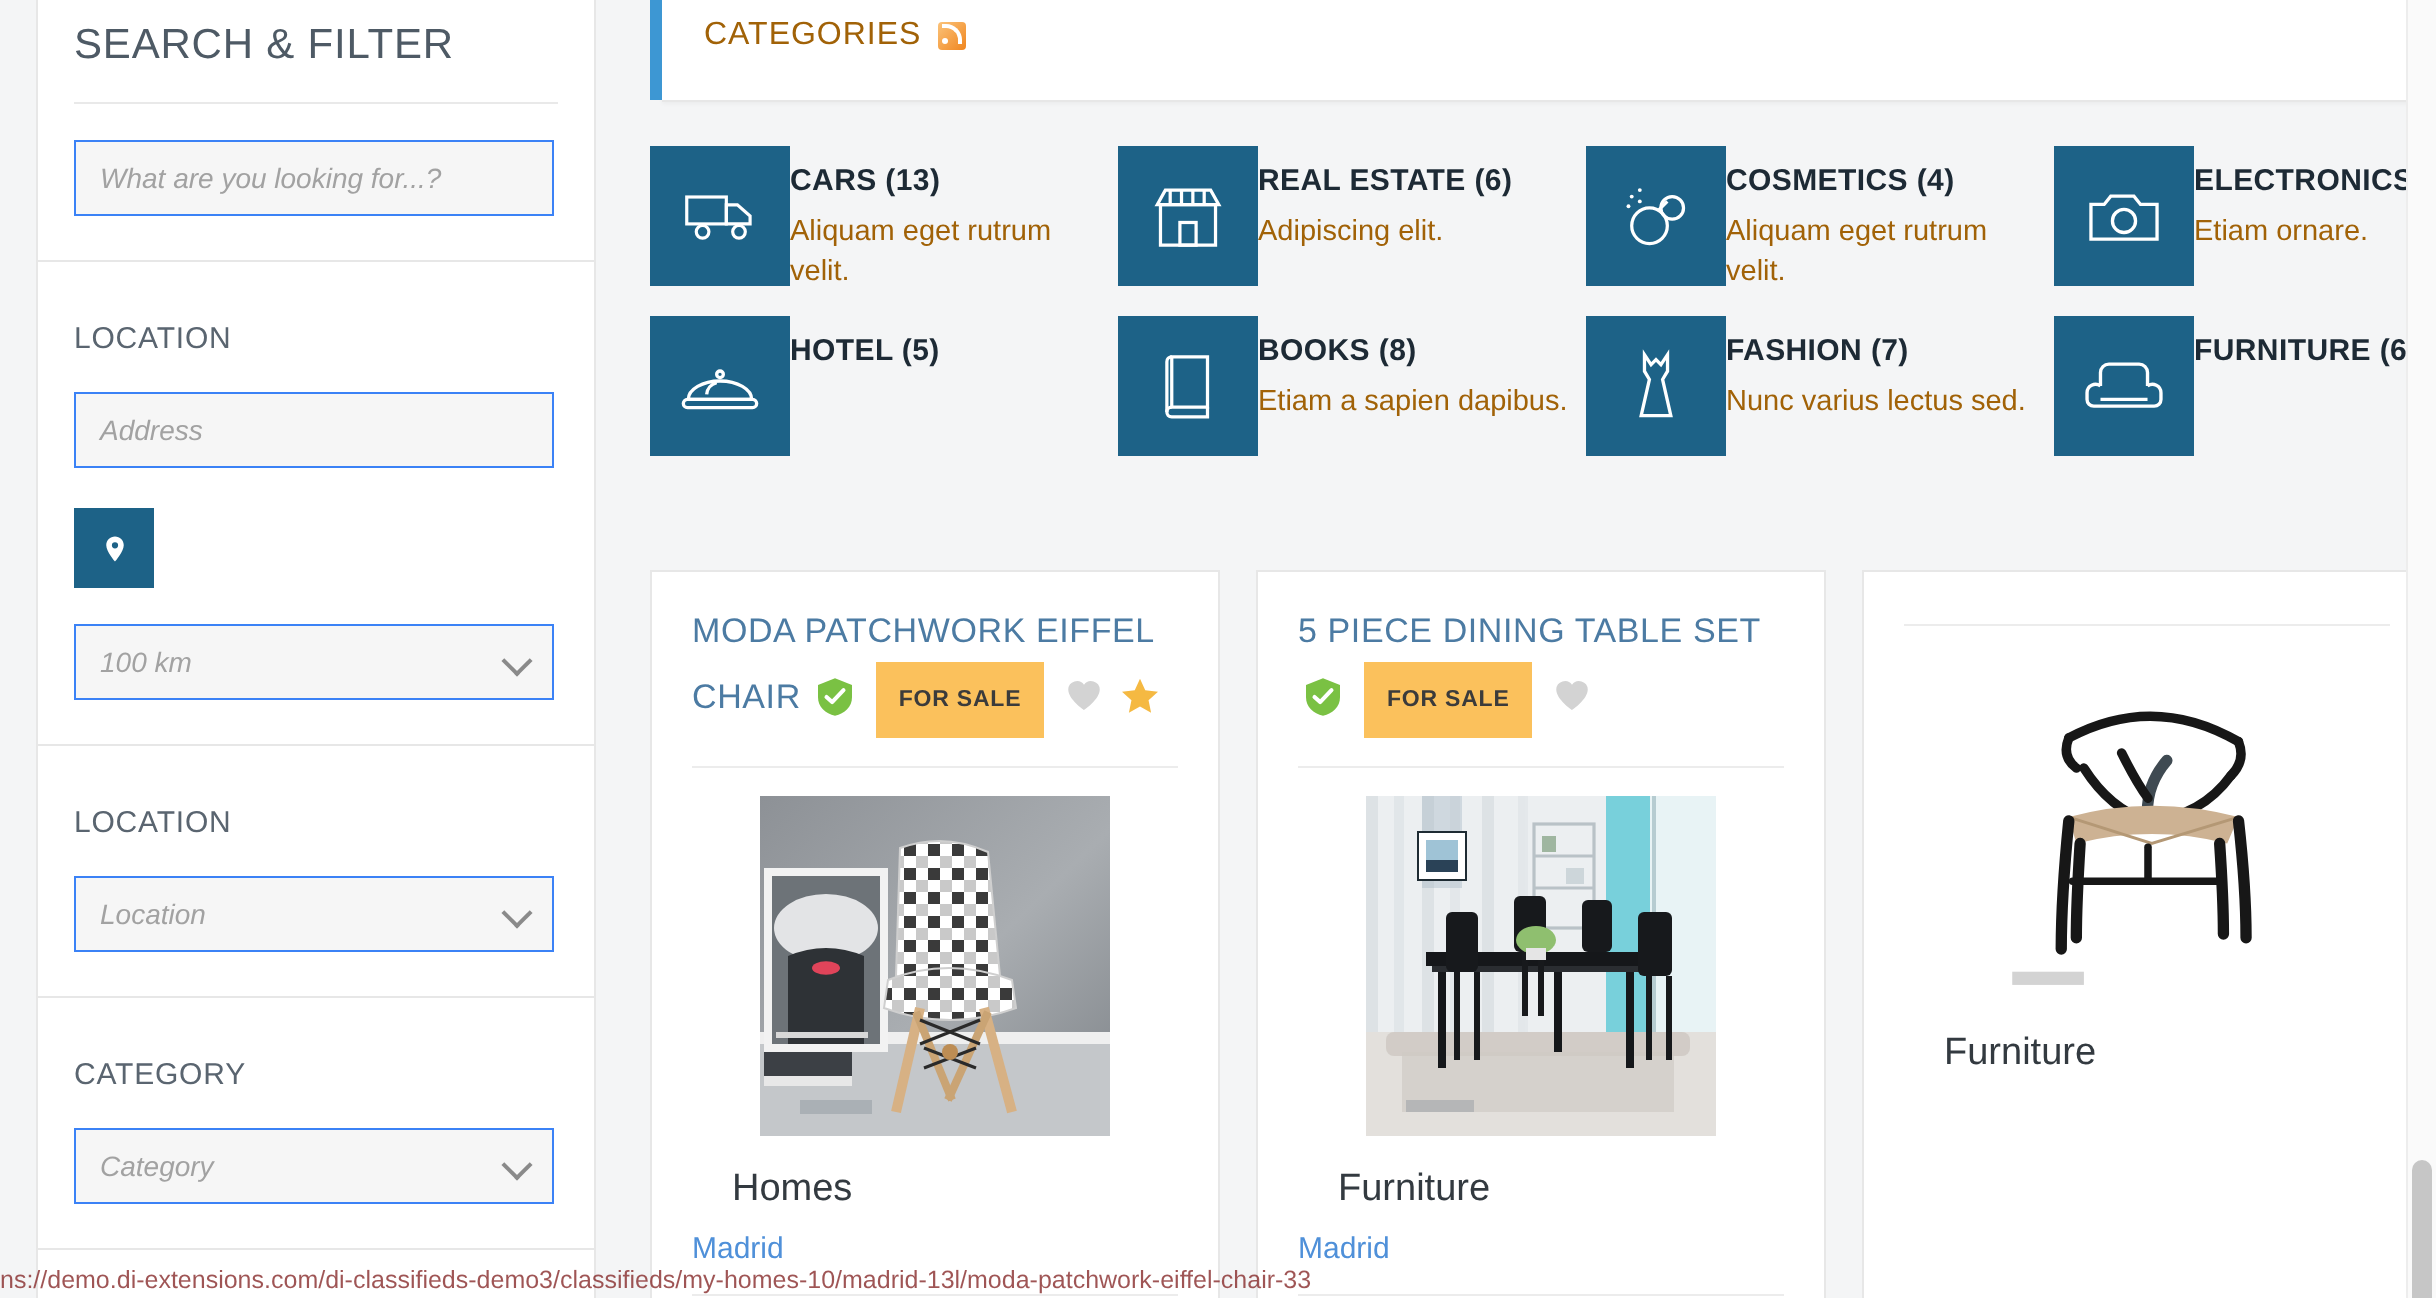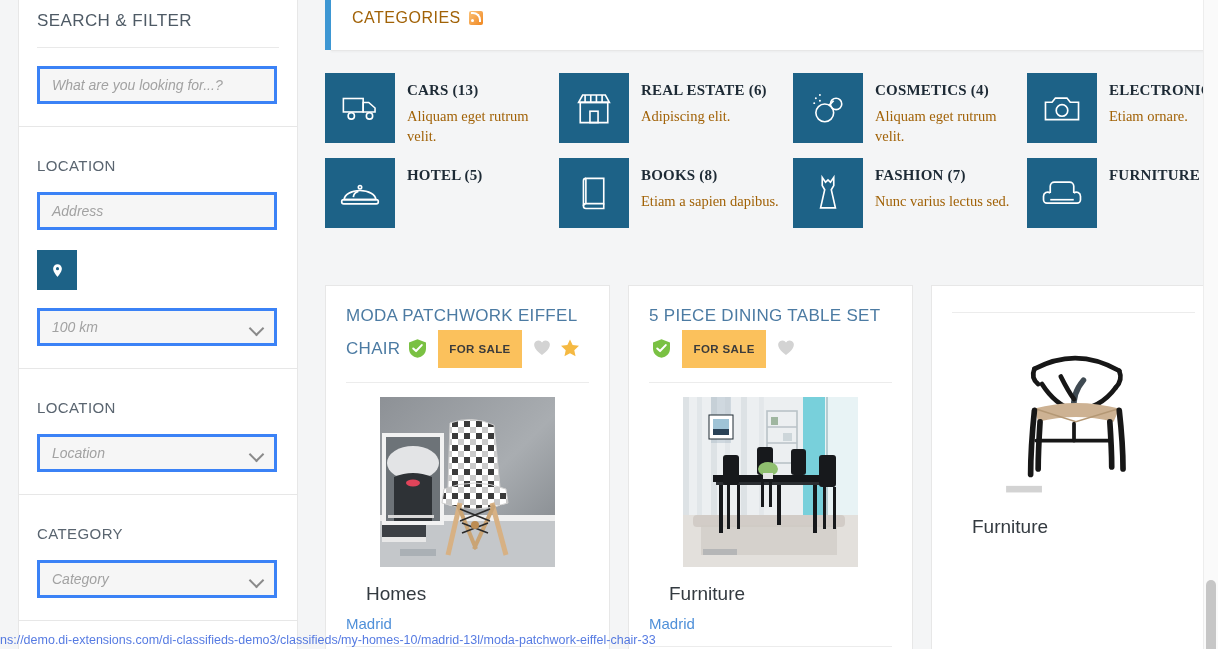--- a/index.html
+++ b/index.html
@@ -21,26 +21,26 @@
     border: 1px solid #e7e7e7;
     border-bottom: none;
     padding: 16px 18px 22px 18px;
   }
   .side-panel:last-child { border-bottom: 1px solid #e7e7e7; }
   .side-title {
     font-size: 15px; color: #5a6570; letter-spacing: .4px;
     text-transform: uppercase; font-weight: 400;
     padding: 14px 0 0 0;
   }
-  .side-title.big { font-size: 17px; color: #4e5a65; padding-top: 10px;}
+  .side-title.big { font-size: 21px; color: #4e5a65; padding-top: 10px;}
   .side-rule { height: 1px; background: #e9e9e9; margin: 16px 0 18px 0; }
   .side-gap { height: 18px; }
   .field {
     width: 240px; height: 38px;
-    background: #f6f6f6; border: 3px solid #3b82f6;
+    background: #f6f6f6; border: 1px solid #3b82f6;
     color: #a2a2a2; font-size: 14px; font-style: italic;
     display: flex; align-items: center; padding: 0 12px;
     position: relative;
   }
   .field.select::after {
     content: ""; position: absolute; right: 12px; top: 14px;
     width: 9px; height: 9px;
     border-right: 2px solid #8a8a8a; border-bottom: 2px solid #8a8a8a;
     transform: rotate(45deg); top: 12px;
   }
@@ -91,21 +91,21 @@
     transform: rotate(0deg);
   }
 
   
   .cat-grid {
     margin-top: 22px; margin-left: 0px;
     display: grid;
     grid-template-columns: repeat(4, 234px);
     row-gap: 12px;
   }
-  .cat-item { display: flex; gap: 12px; font-family: Liberation Serif, serif; }
+  .cat-item { display: flex; gap: 0; }
   .cat-icon {
     width: 70px; height: 70px; min-width: 70px;
     background: #1d6287;
     display: flex; align-items: center; justify-content: center;
   }
   .cat-txt { padding-top: 8px; }
   .cat-name {
     font-size: 15px; font-weight: bold; color: #1d2a35;
     line-height: 19px; letter-spacing: .2px;
   }
@@ -156,21 +156,21 @@
   .card-footsep { height:1px; background:#ececec; margin-top: 14px; }
   .dist-row { display:flex; align-items:center; gap:7px; padding-top: 8px;}
 
   
   .card3 .card-title-row { line-height: 30px; }
 
   
   .statusbar {
     position: absolute; left: 0; bottom: 0; height: 18px;
     width: 100%;
-    font-size: 12.5px; color: #1d4ed8;
+    font-size: 12.5px; color: #7f1d1d;
     white-space: nowrap; overflow: hidden;
     line-height: 18px;
     opacity: .75;
     pointer-events: none;
   }
 
   
   .scrollbar-track {
     position: absolute; right: 0; top: 0; bottom: 0; width: 15px;
     background: #fafafa; border-left: 1px solid #ededed;

